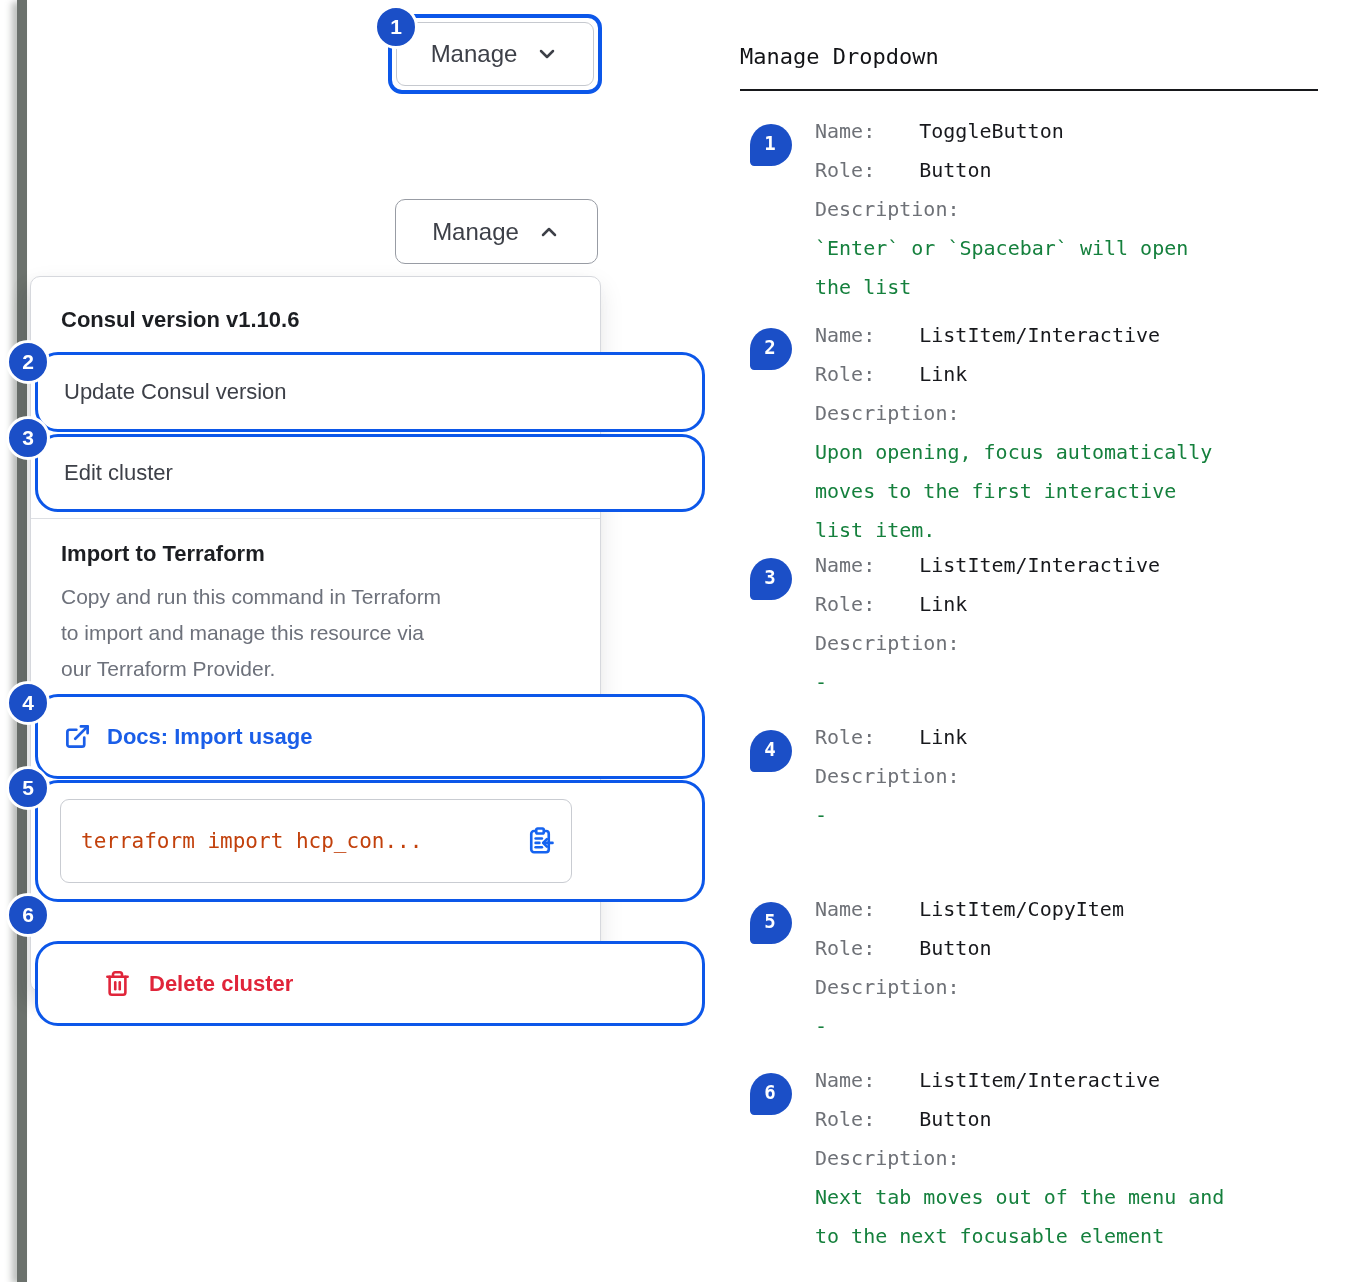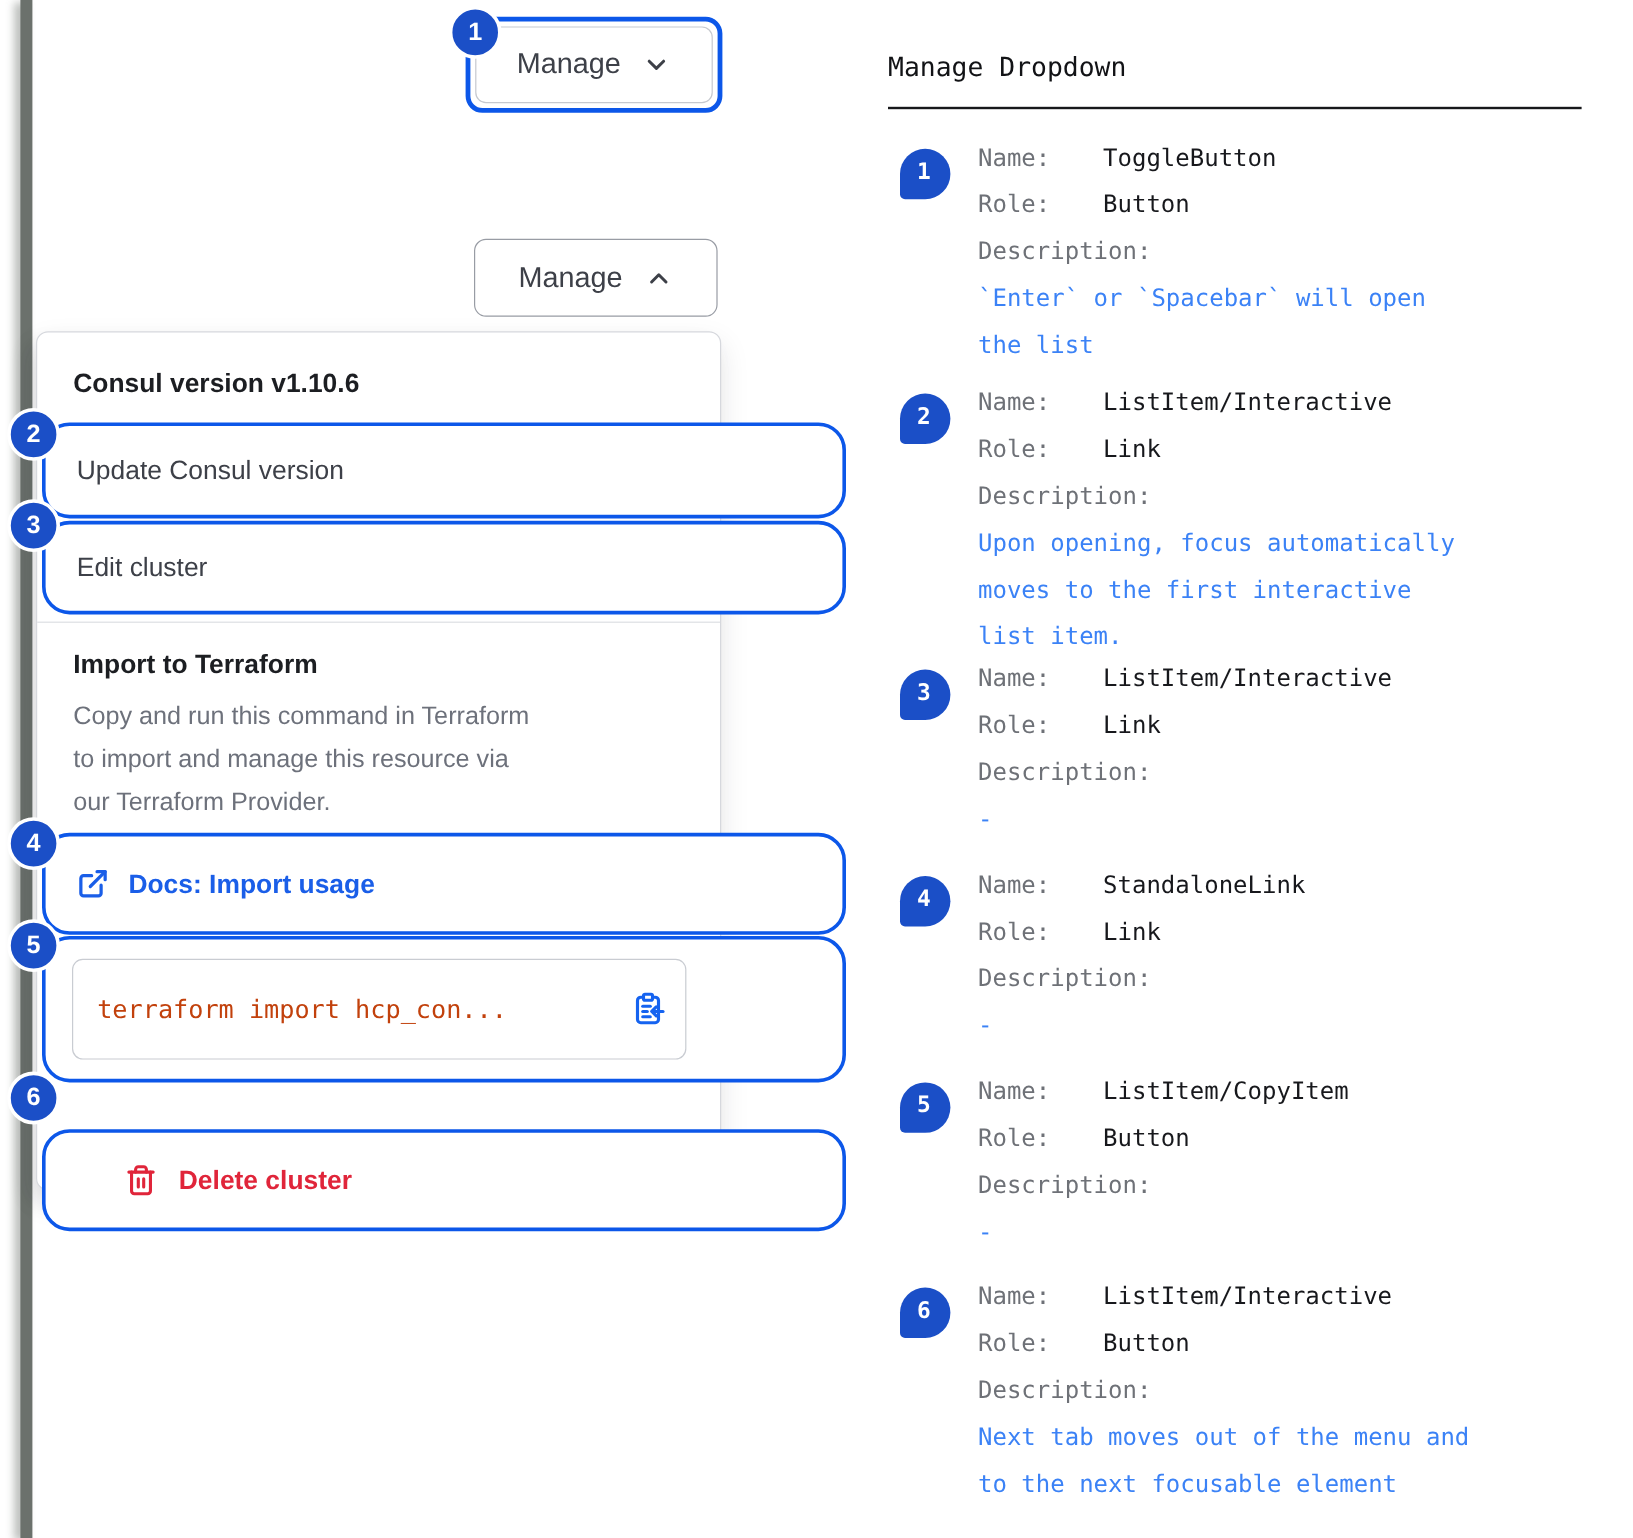--- a/index.html
+++ b/index.html
@@ -63,21 +63,21 @@
   .ann-title { position:absolute; left:0; top:44px; font-size:22px; color:#121316;
                font-family:"DejaVu Sans Mono", monospace; }
   .ann-rule { position:absolute; left:0; top:89px; width:578px; height:2px; background:#17181b; }
   .ann-item { position:absolute; left:10px; display:flex; align-items:flex-start; }
   .ann-item .pin-badge { margin-top:12px; }
   .item-1 { top:112px; }  .item-2 { top:316px; }  .item-3 { top:546px; }
   .item-4 { top:718px; }  .item-5 { top:890px; }  .item-6 { top:1061px; }
   .ann-text { margin-left:23px; font-size:20px; line-height:39px; }
   .ann-text .lbl { color:#6e7177; }
   .ann-text .val { color:#17181c; margin-left:44px; }
-  .ann-desc { color:#3b82f6; white-space:pre-line; }
+  .ann-desc { color:#15803d; white-space:pre-line; }
 
   svg { display:block; }
 </style>
 </head>
 <body>
 
 <div class="edge-strip"></div>
 
 <div class="focus-ring">
   <button class="manage-btn">
@@ -202,21 +202,20 @@
       <div><span class="lbl">Description:</span></div>
       <div class="ann-desc">-</div>
     </div>
   </div>
 
   <div class="ann-item item-4">
     <div class="pin-badge">
         <span>4</span>
       </div>
     <div class="ann-text">
-      <div><span class="lbl">Name:</span><span class="val">StandaloneLink</span></div>
       <div><span class="lbl">Role:</span><span class="val">Link</span></div>
       <div><span class="lbl">Description:</span></div>
       <div class="ann-desc">-</div>
     </div>
   </div>
 
   <div class="ann-item item-5">
     <div class="pin-badge">
         <span>5</span>
       </div>

